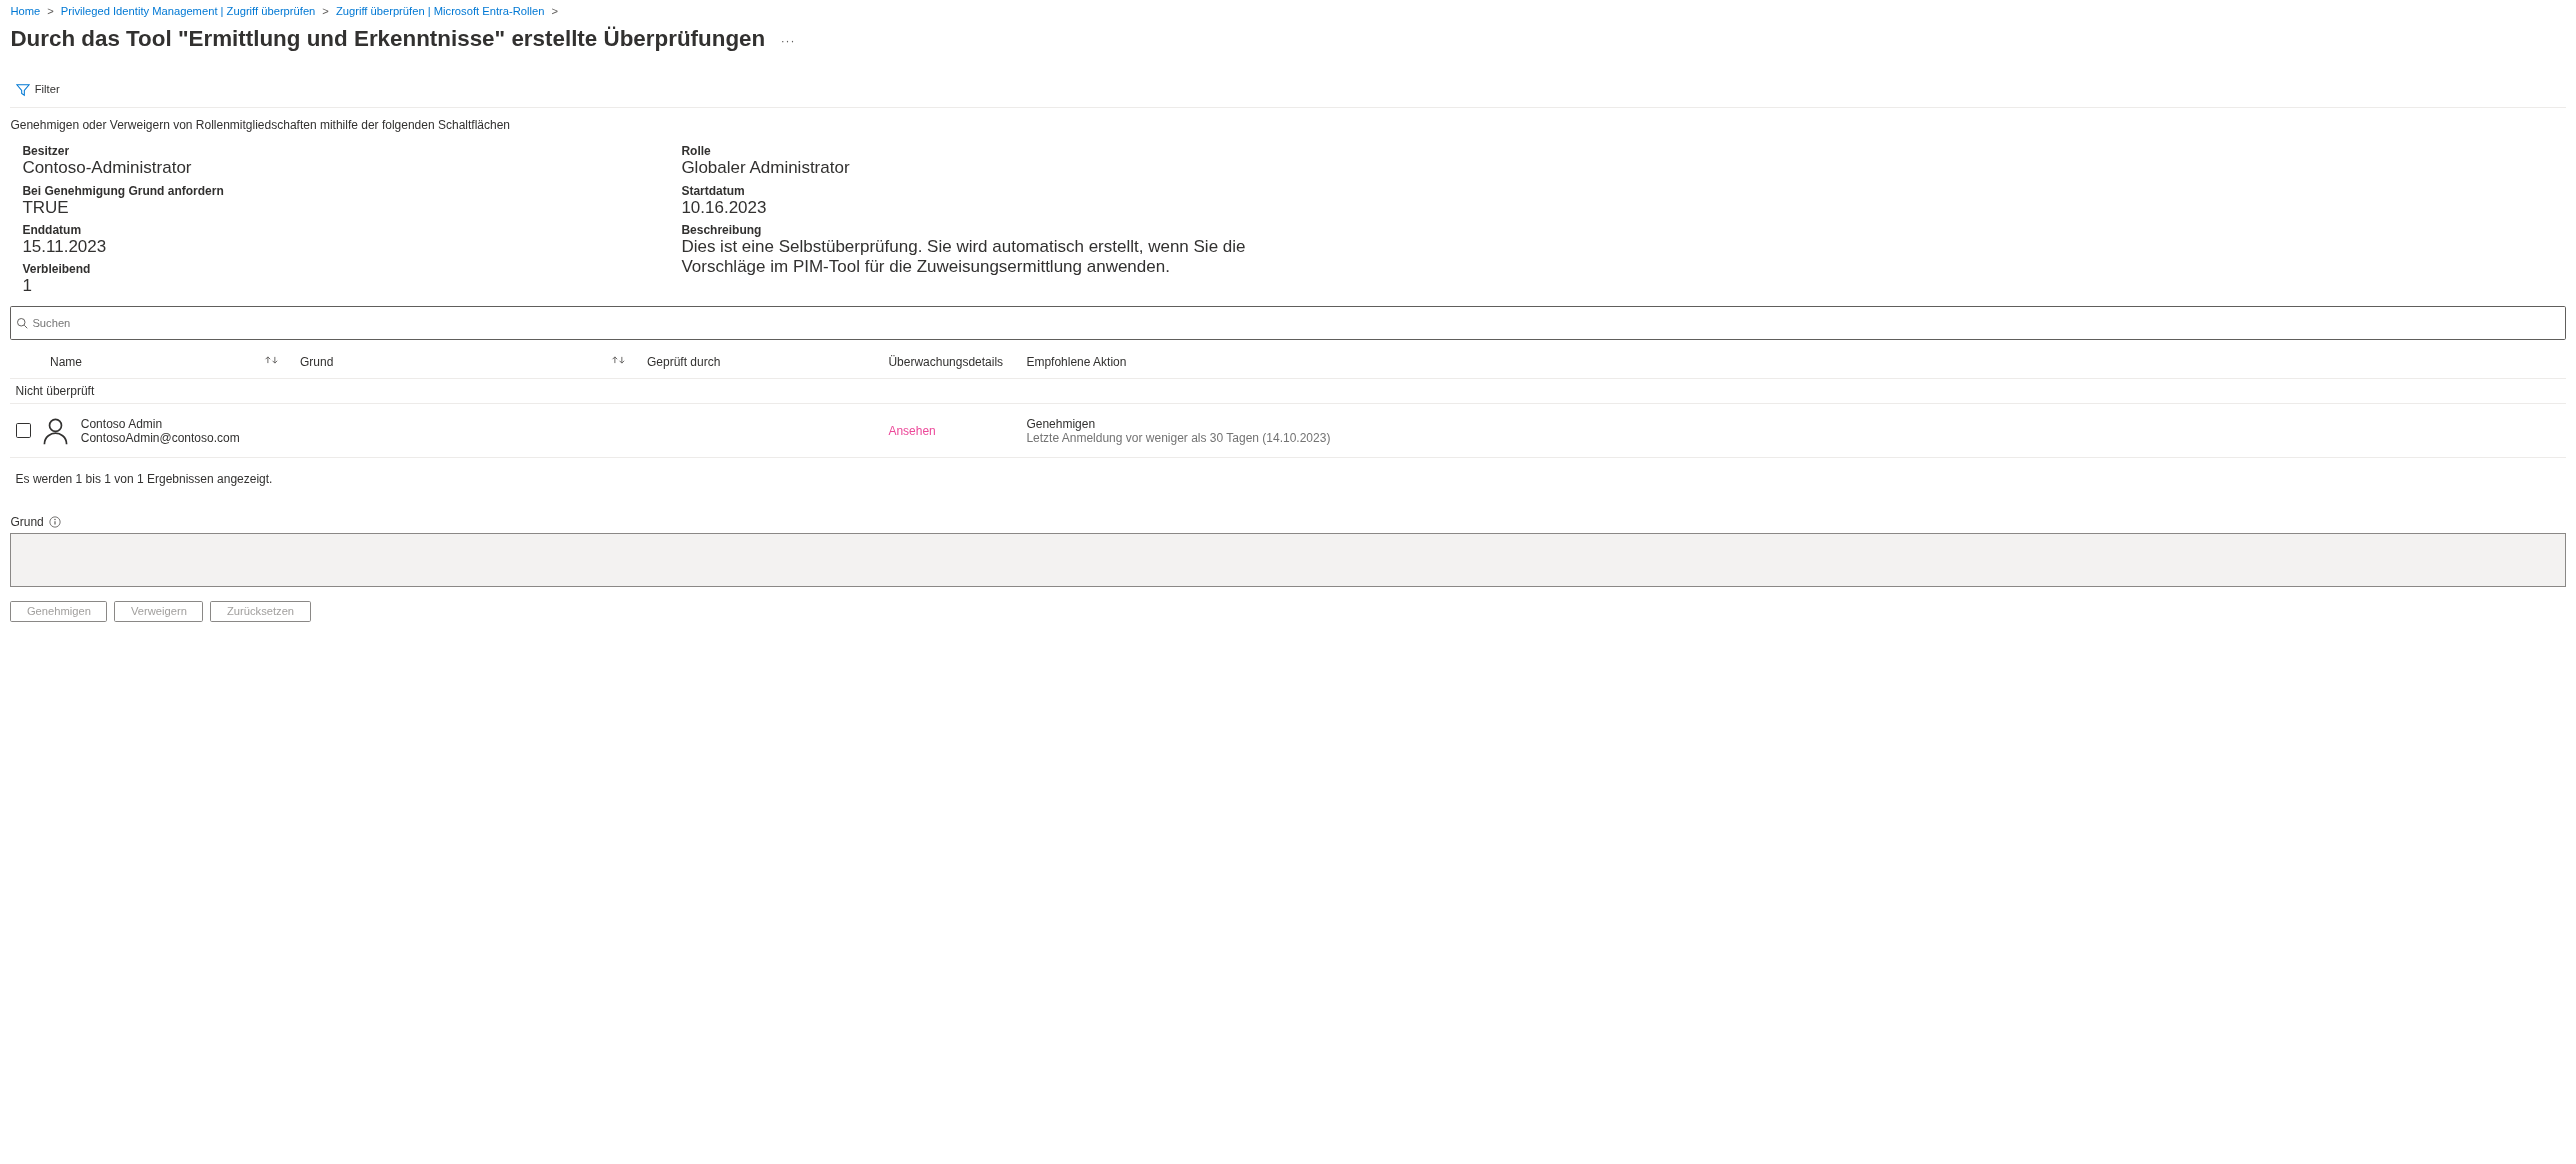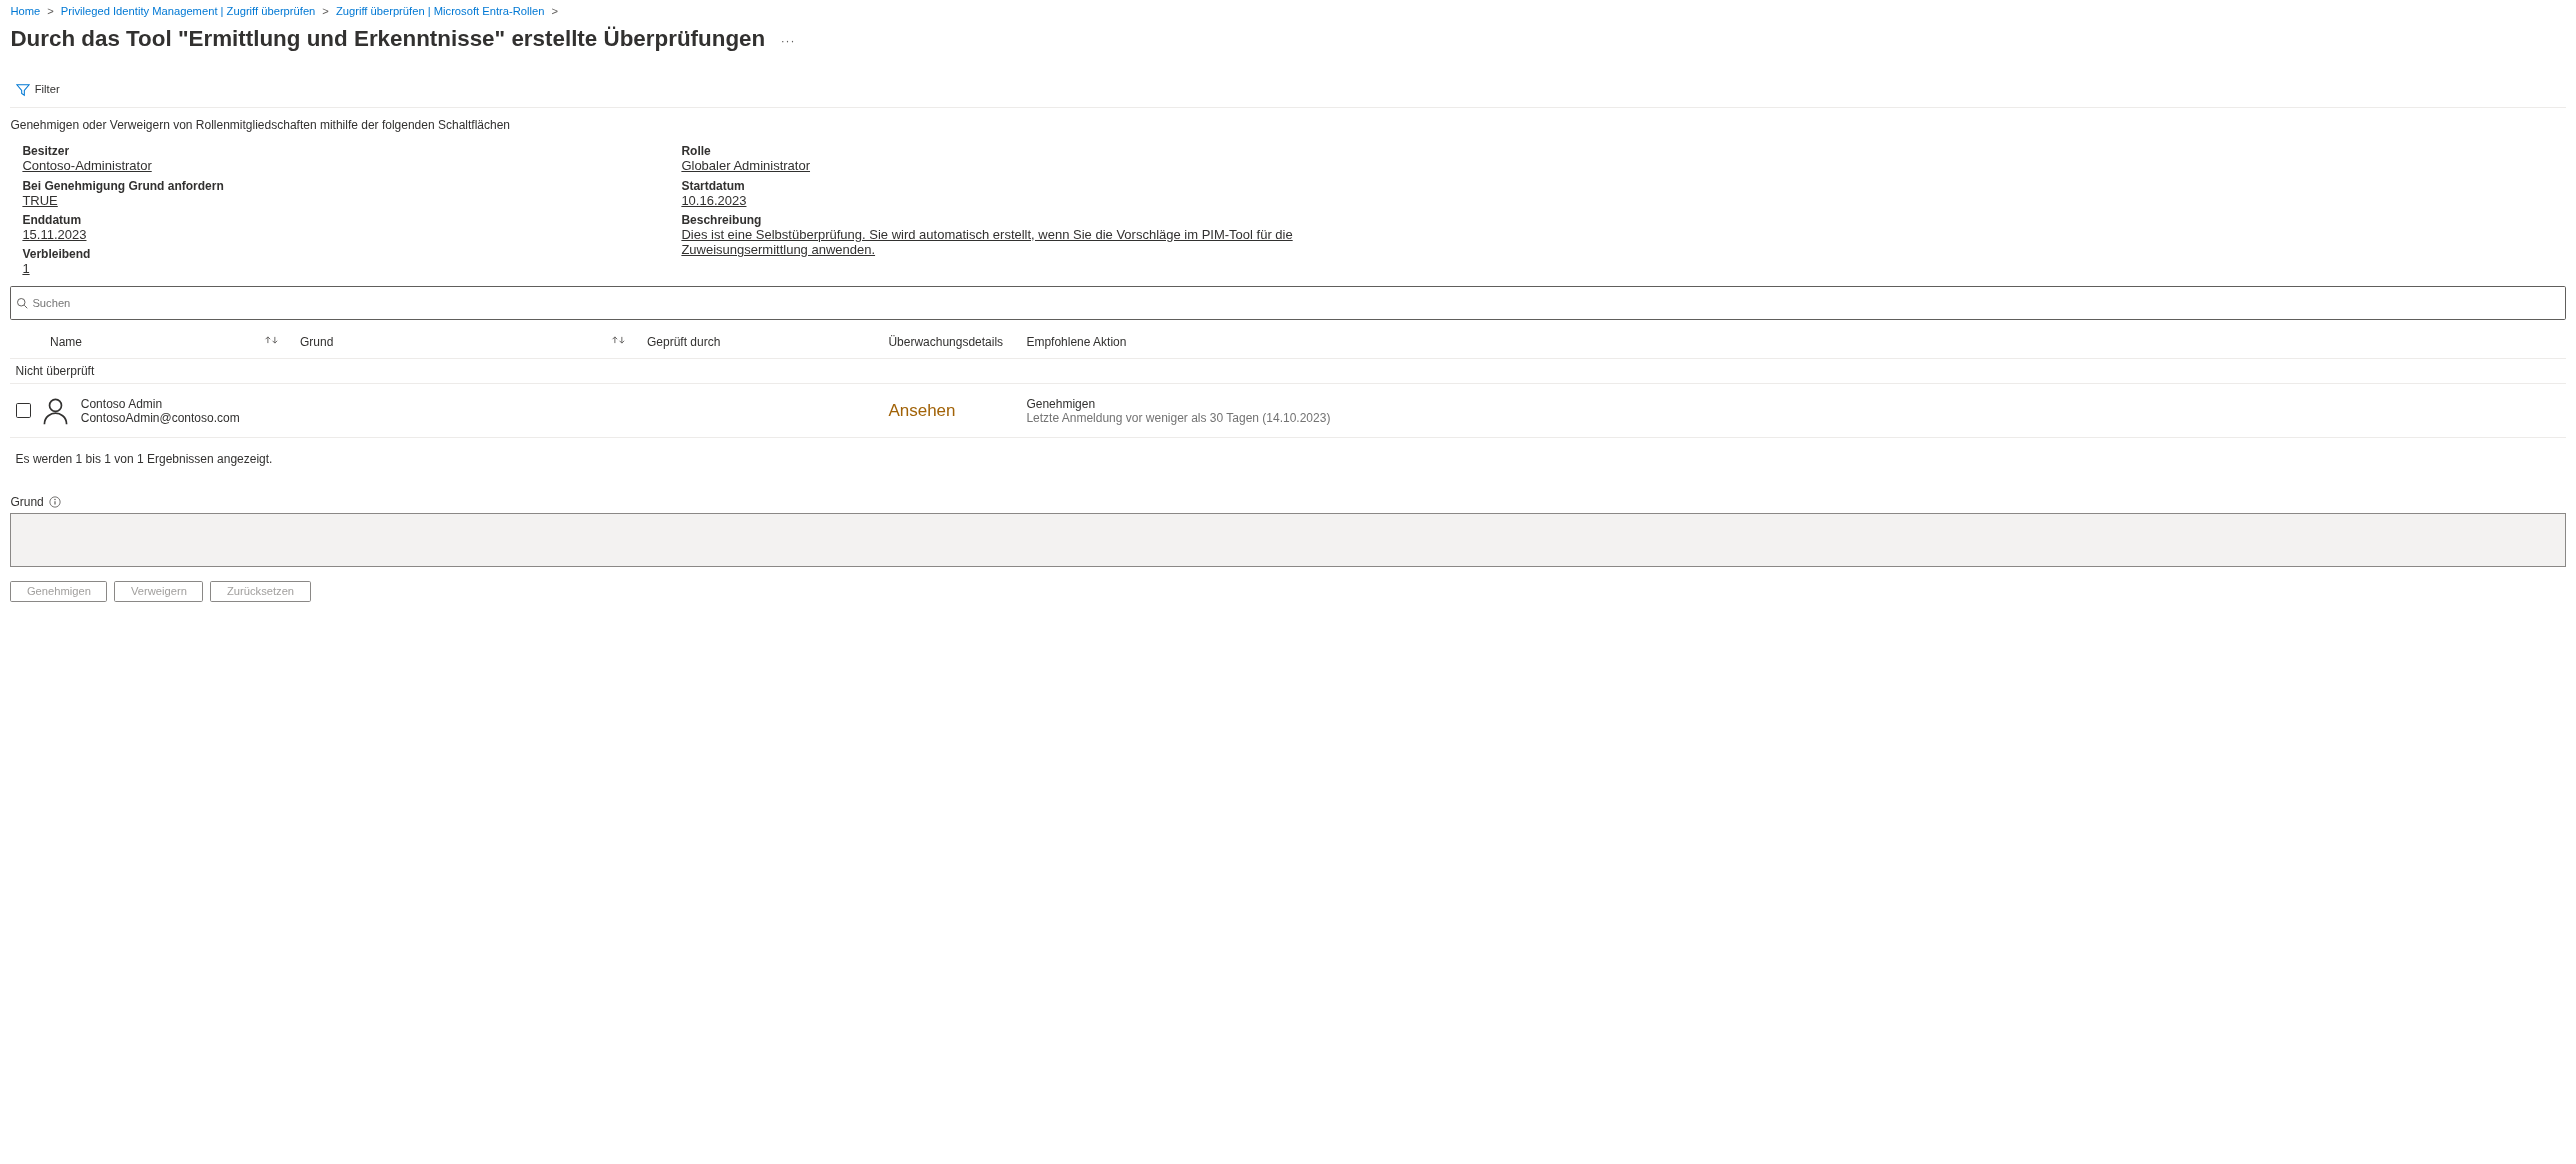--- a/index.html
+++ b/index.html
@@ -49,21 +49,21 @@
     display: grid;
     grid-template-columns: 1fr 1fr;
     column-gap: 35px;
     row-gap: 1.7px;
     margin-bottom: 5.2px;
     padding-left: 12px;
     max-width: 1295px;
   }
   .details-grid .field { margin-bottom: 5.2px; }
   .details-grid .label { font-weight: 600; font-size: 12px; }
-  .details-grid .value { font-size: 13px; text-decoration: underline; }
+  .details-grid .value { font-size: 17px; }
 
   
   .search-wrap { position: relative; margin-top: 3.5px; }
   .search-wrap svg { position:absolute; left:5.2px; top:50%; transform:translateY(-50%); width:12px; height:12px; color:#605e5c; fill:none; stroke:#605e5c;}
   .search-input {
     width: 100%;
     border: 0.9px solid #605e5c;
     border-radius: 1.7px;
     height: 34px;
     padding: 1.7px 5.2px 1.7px 21px;
@@ -98,21 +98,21 @@
     grid-template-columns: 31px 250px 347px 250px 138px 1fr;
     align-items: center;
     padding: 12px 0;
     border-bottom: 0.9px solid #edebe9;
   }
   .checkbox { width:15.5px; height:15.5px; border:0.9px solid #323130; border-radius:1.7px; margin-left:5.2px; cursor:pointer; background:#fff;}
   .user-cell { display:flex; align-items:center; gap:10.4px; }
   .avatar { width:29px; height:29px; }
   .user-name { font-size:12px; }
   .user-email { font-size:12px; color:#323130; }
-  .link-view { color:#a16207; cursor:pointer; font-size:17px; }
+  .link-view { color:#ec4899; cursor:pointer; font-size:12px; }
   .rec-cell .action { font-size:12px; }
   .rec-cell .sub { font-size:12px; color:#737373; }
 
   
   .pager-text { font-size:12px; margin: 14px 0 29px 5.2px; }
 
   
   .reason-label-row { display:flex; align-items:center; gap:5.2px; margin-bottom:3.5px; font-size:12px;}
   .info-icon { width:12px; height:12px; }
   .reason-box {

